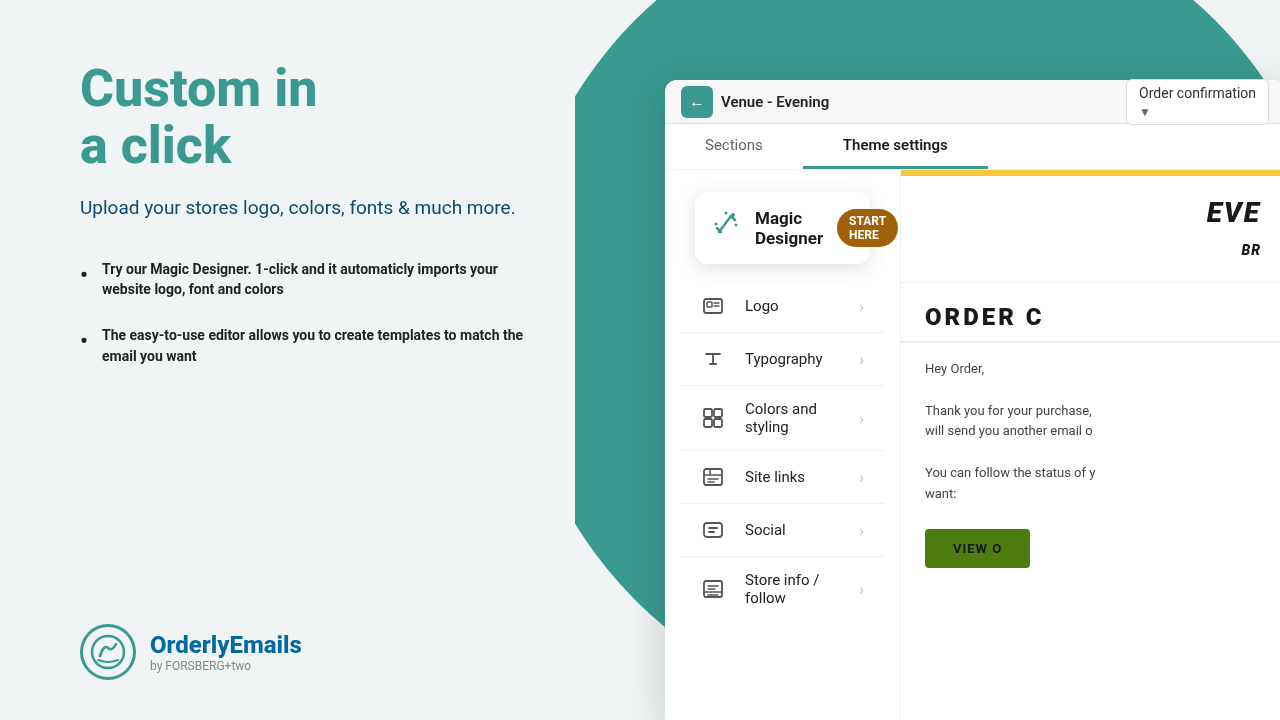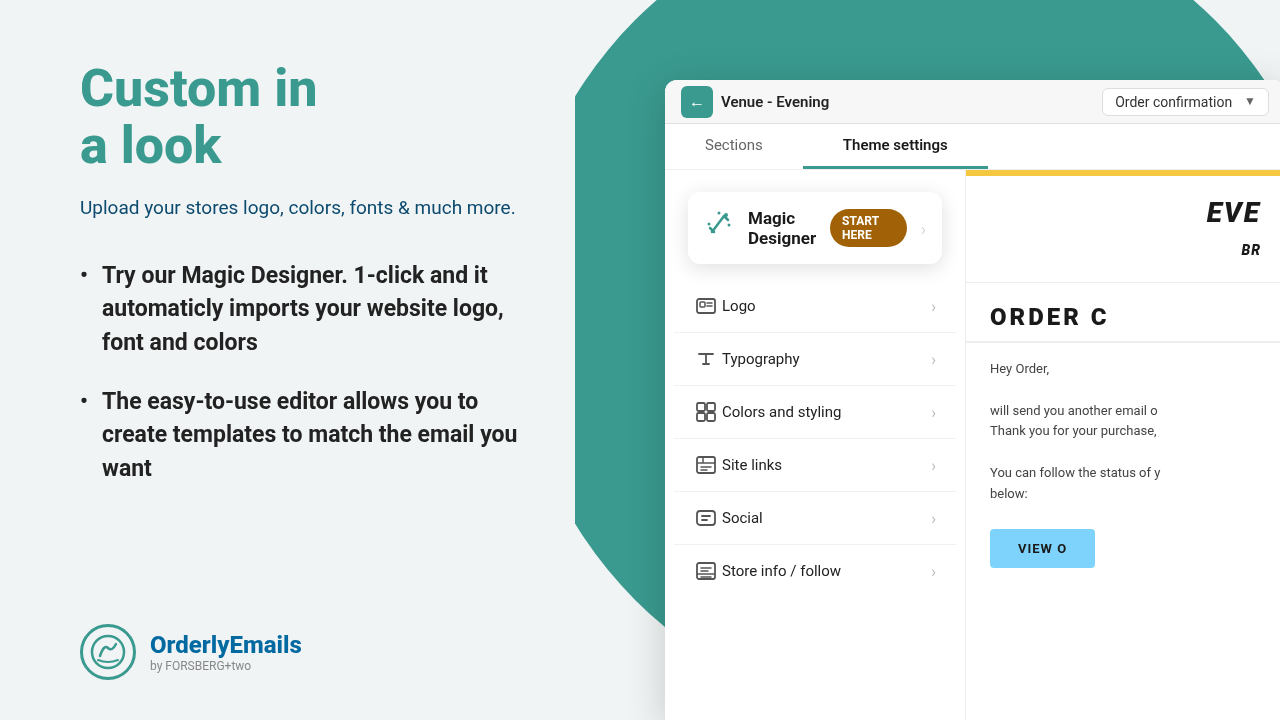--- a/index.html
+++ b/index.html
@@ -40,21 +40,21 @@
       line-height: 1.5;
       margin-bottom: 36px;
     }
 
     .bullet-list {
       list-style: none;
       padding: 0;
     }
 
     .bullet-list li {
-      font-size: 23px;
+      font-size: 14px;
       font-weight: 700;
       color: #222;
       line-height: 1.45;
       margin-bottom: 26px;
       padding-left: 22px;
       position: relative;
     }
 
     .bullet-list li::before {
       content: '•';
@@ -159,21 +159,22 @@
 
     .order-select {
       display: flex;
       align-items: flex-start;
       background: #fff;
       border: 1px solid #ddd;
       border-radius: 6px;
       padding: 5px 12px;
       font-size: 14px;
       color: #333;
-      gap: 12px;
+      gap: 4px;
+      flex-direction: column;
     }
 
     .chevron-down {
       color: #666;
       font-size: 12px;
     }
 
     
     .tabs-row {
       display: flex;
@@ -197,24 +198,24 @@
 
     
     .panel-content {
       display: flex;
       background: #f7f8fa;
       min-height: 550px;
     }
 
     
     .sidebar-menu {
-      width: 301px;
+      width: 236px;
       background: #fff;
       border-right: 1px solid #eee;
-      padding: 12px 9px;
+      padding: 12px 16px;
     }
 
     
     .magic-card {
       margin: 10px 14px 16px;
       background: #fff;
       border-radius: 12px;
       box-shadow: 0 4px 20px rgba(0,0,0,0.13);
       padding: 16px 16px;
       display: flex;
@@ -250,21 +251,21 @@
       font-weight: 300;
     }
 
     
     .menu-item {
       display: flex;
       align-items: center;
       padding: 14px 20px;
       border-bottom: 1px solid #f0f0f0;
       cursor: pointer;
-      gap: 4px;
+      gap: 20px;
     }
 
     .menu-item:last-child {
       border-bottom: none;
     }
 
     .menu-icon {
       width: 24px;
       height: 24px;
       color: #555;
@@ -326,39 +327,39 @@
 
     .email-body-text {
       padding: 16px 24px;
       font-size: 13px;
       color: #444;
       line-height: 1.6;
     }
 
     .view-order-btn {
       display: inline-block;
-      background: #7dd3fc;
+      background: #4d7c0f;
       color: #1a1a1a;
       font-weight: 700;
       font-size: 13px;
       padding: 12px 28px;
       border-radius: 4px;
       margin: 8px 24px;
       text-transform: uppercase;
       letter-spacing: 1px;
     }
   </style>
 </head>
 <body>
 
 <div class="left-panel">
   <div class="left-content">
     <h1 class="main-heading">
       <span>Custom in</span><br>
-      <span>a look</span>
+      <span>a click</span>
     </h1>
     <p class="subtitle">Upload your stores logo, colors, fonts &amp; much more.</p>
     <ul class="bullet-list">
       <li>Try our Magic Designer. 1-click and it automaticly imports your website logo, font and colors</li>
       <li>The easy-to-use editor allows you to create templates to match the email you want</li>
     </ul>
   </div>
   <div class="brand-footer">
     <div class="brand-logo-circle">
       <svg width="36" height="36" viewBox="0 0 36 36">
@@ -495,24 +496,24 @@
         <div class="email-brand-header">
           <div class="email-brand-text">
             <span>EVE</span><br>
             <span style="font-size:14px; letter-spacing:1px;">BR</span>
           </div>
         </div>
         <div class="order-confirm-heading">ORDER C</div>
         <div class="email-body-text">
           <p>Hey Order,</p>
           <br>
+          <p>Thank you for your purchase,</p>
           <p>will send you another email o</p>
-          <p>Thank you for your purchase,</p>
           <br>
           <p>You can follow the status of y</p>
-          <p>below:</p>
+          <p>want:</p>
         </div>
         <div class="view-order-btn">VIEW O</div>
       </div>
 
     </div>
   </div>
 </div>
 
 </body></html>

